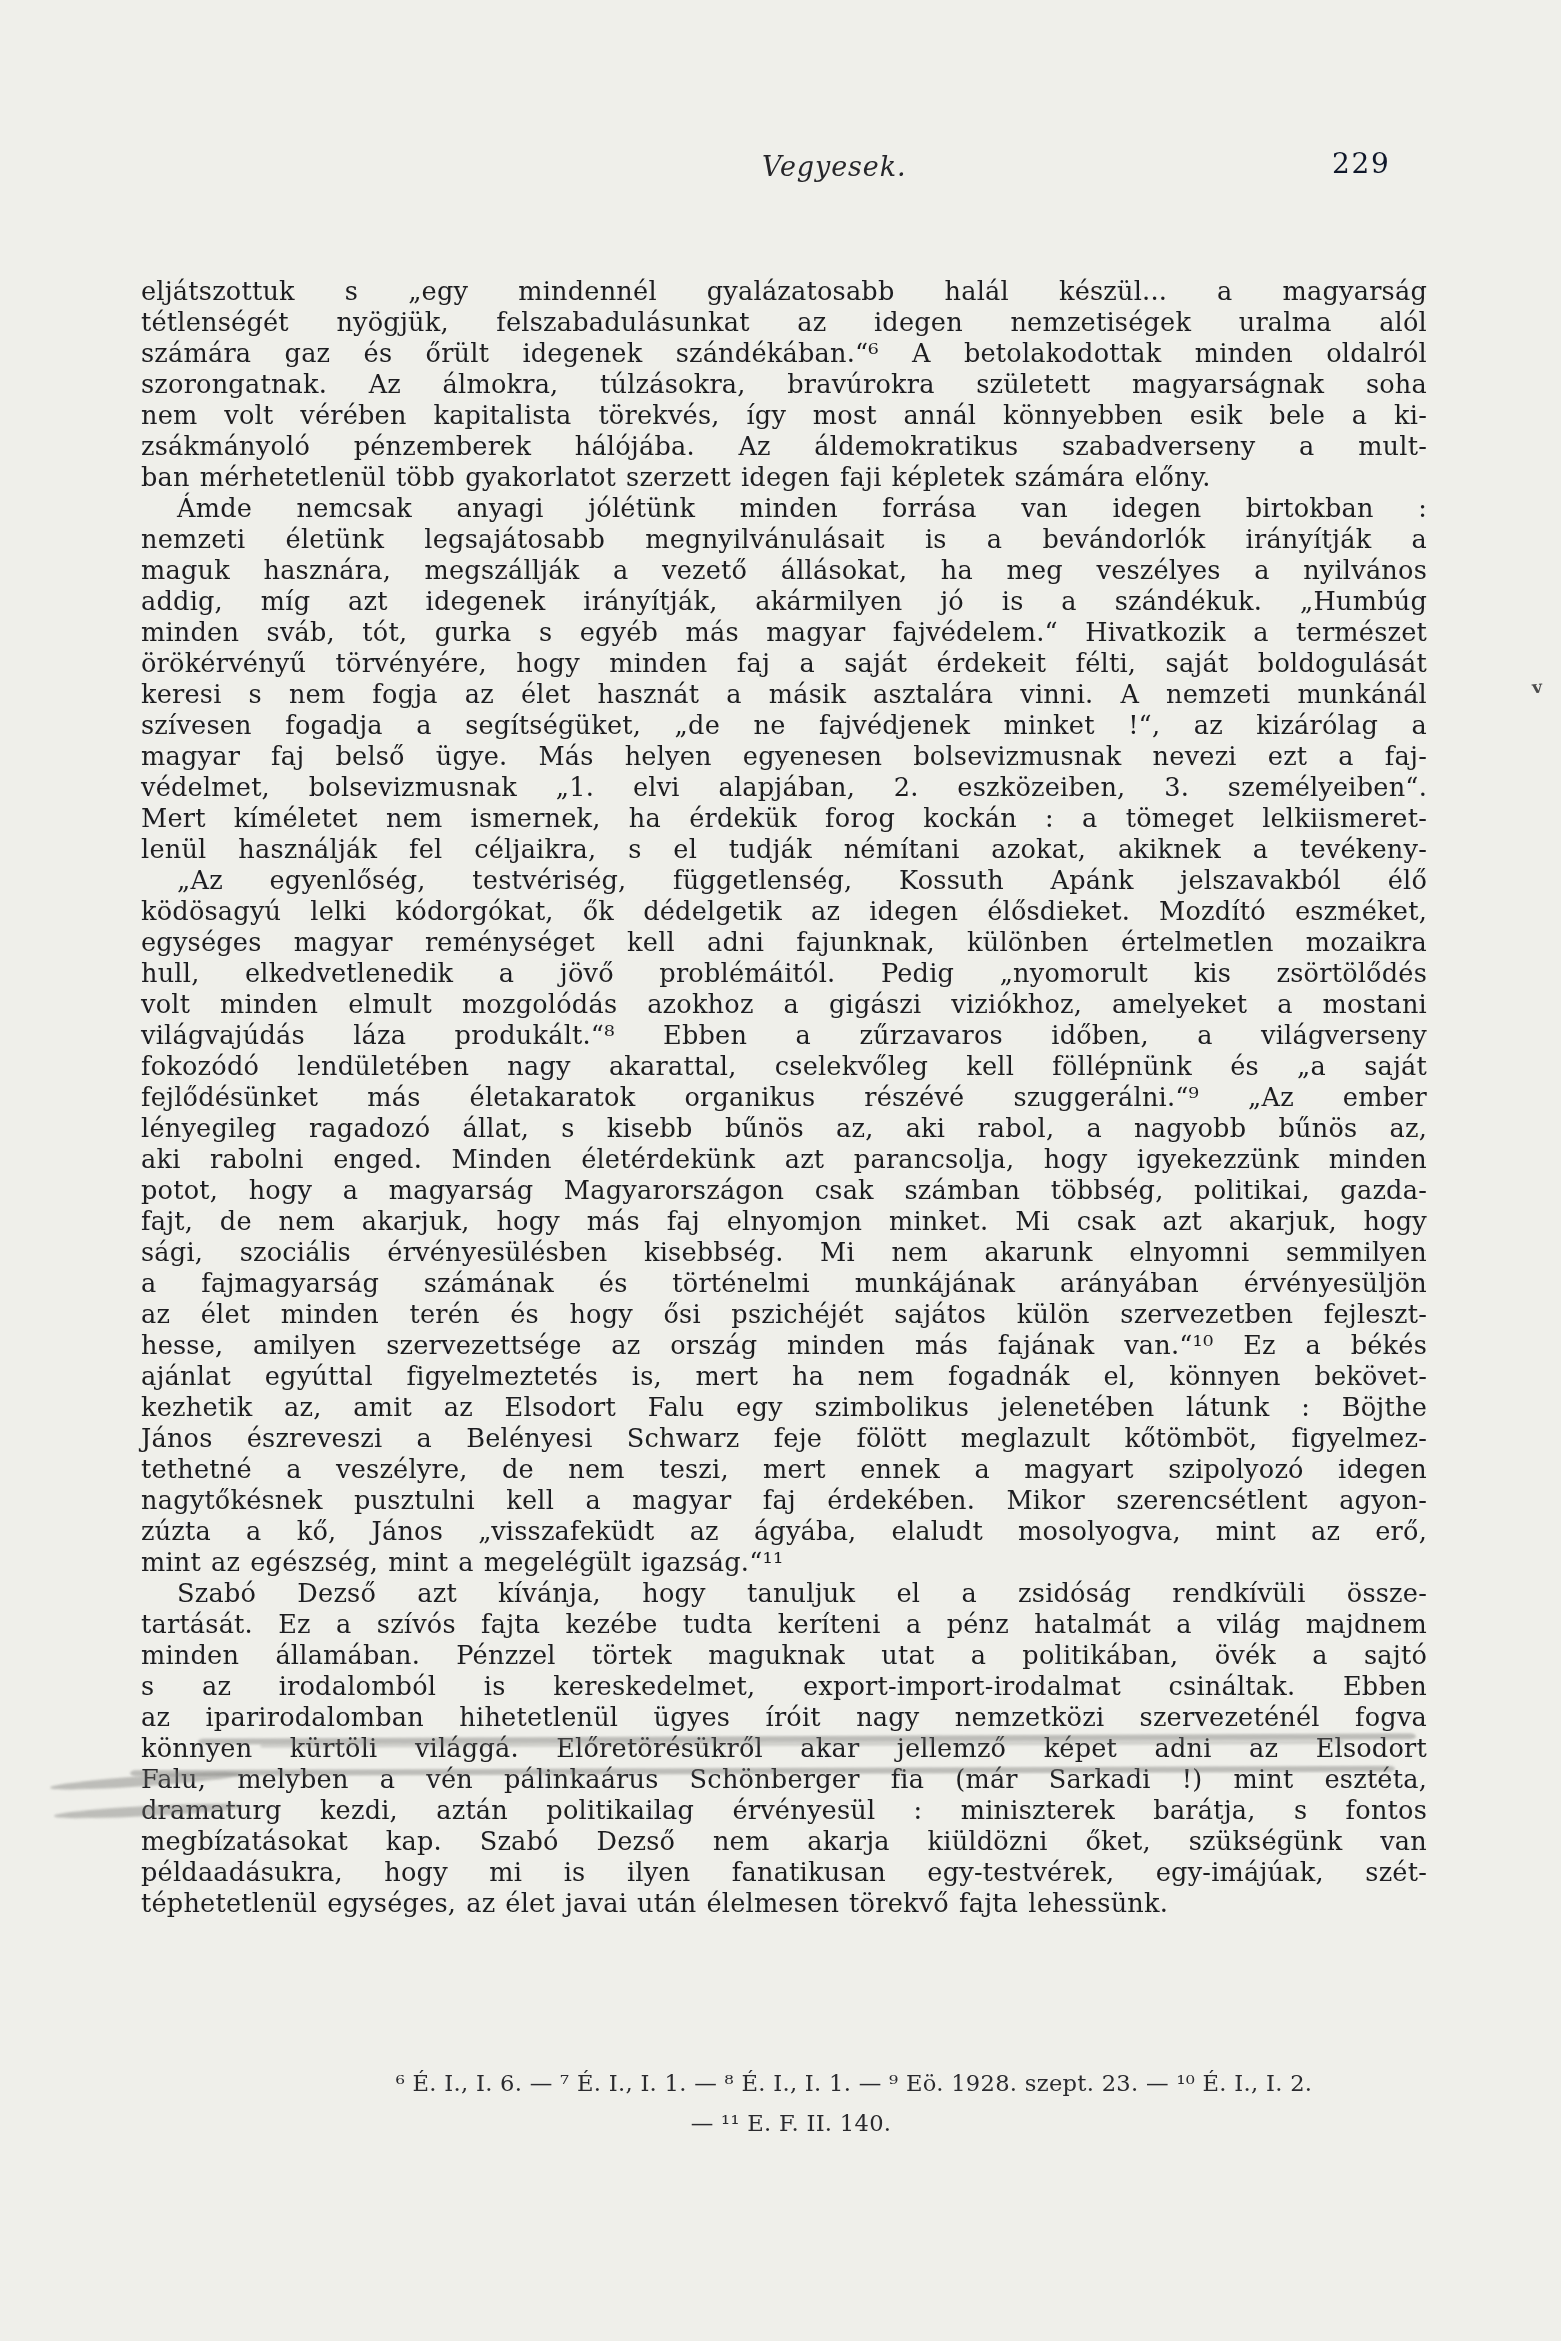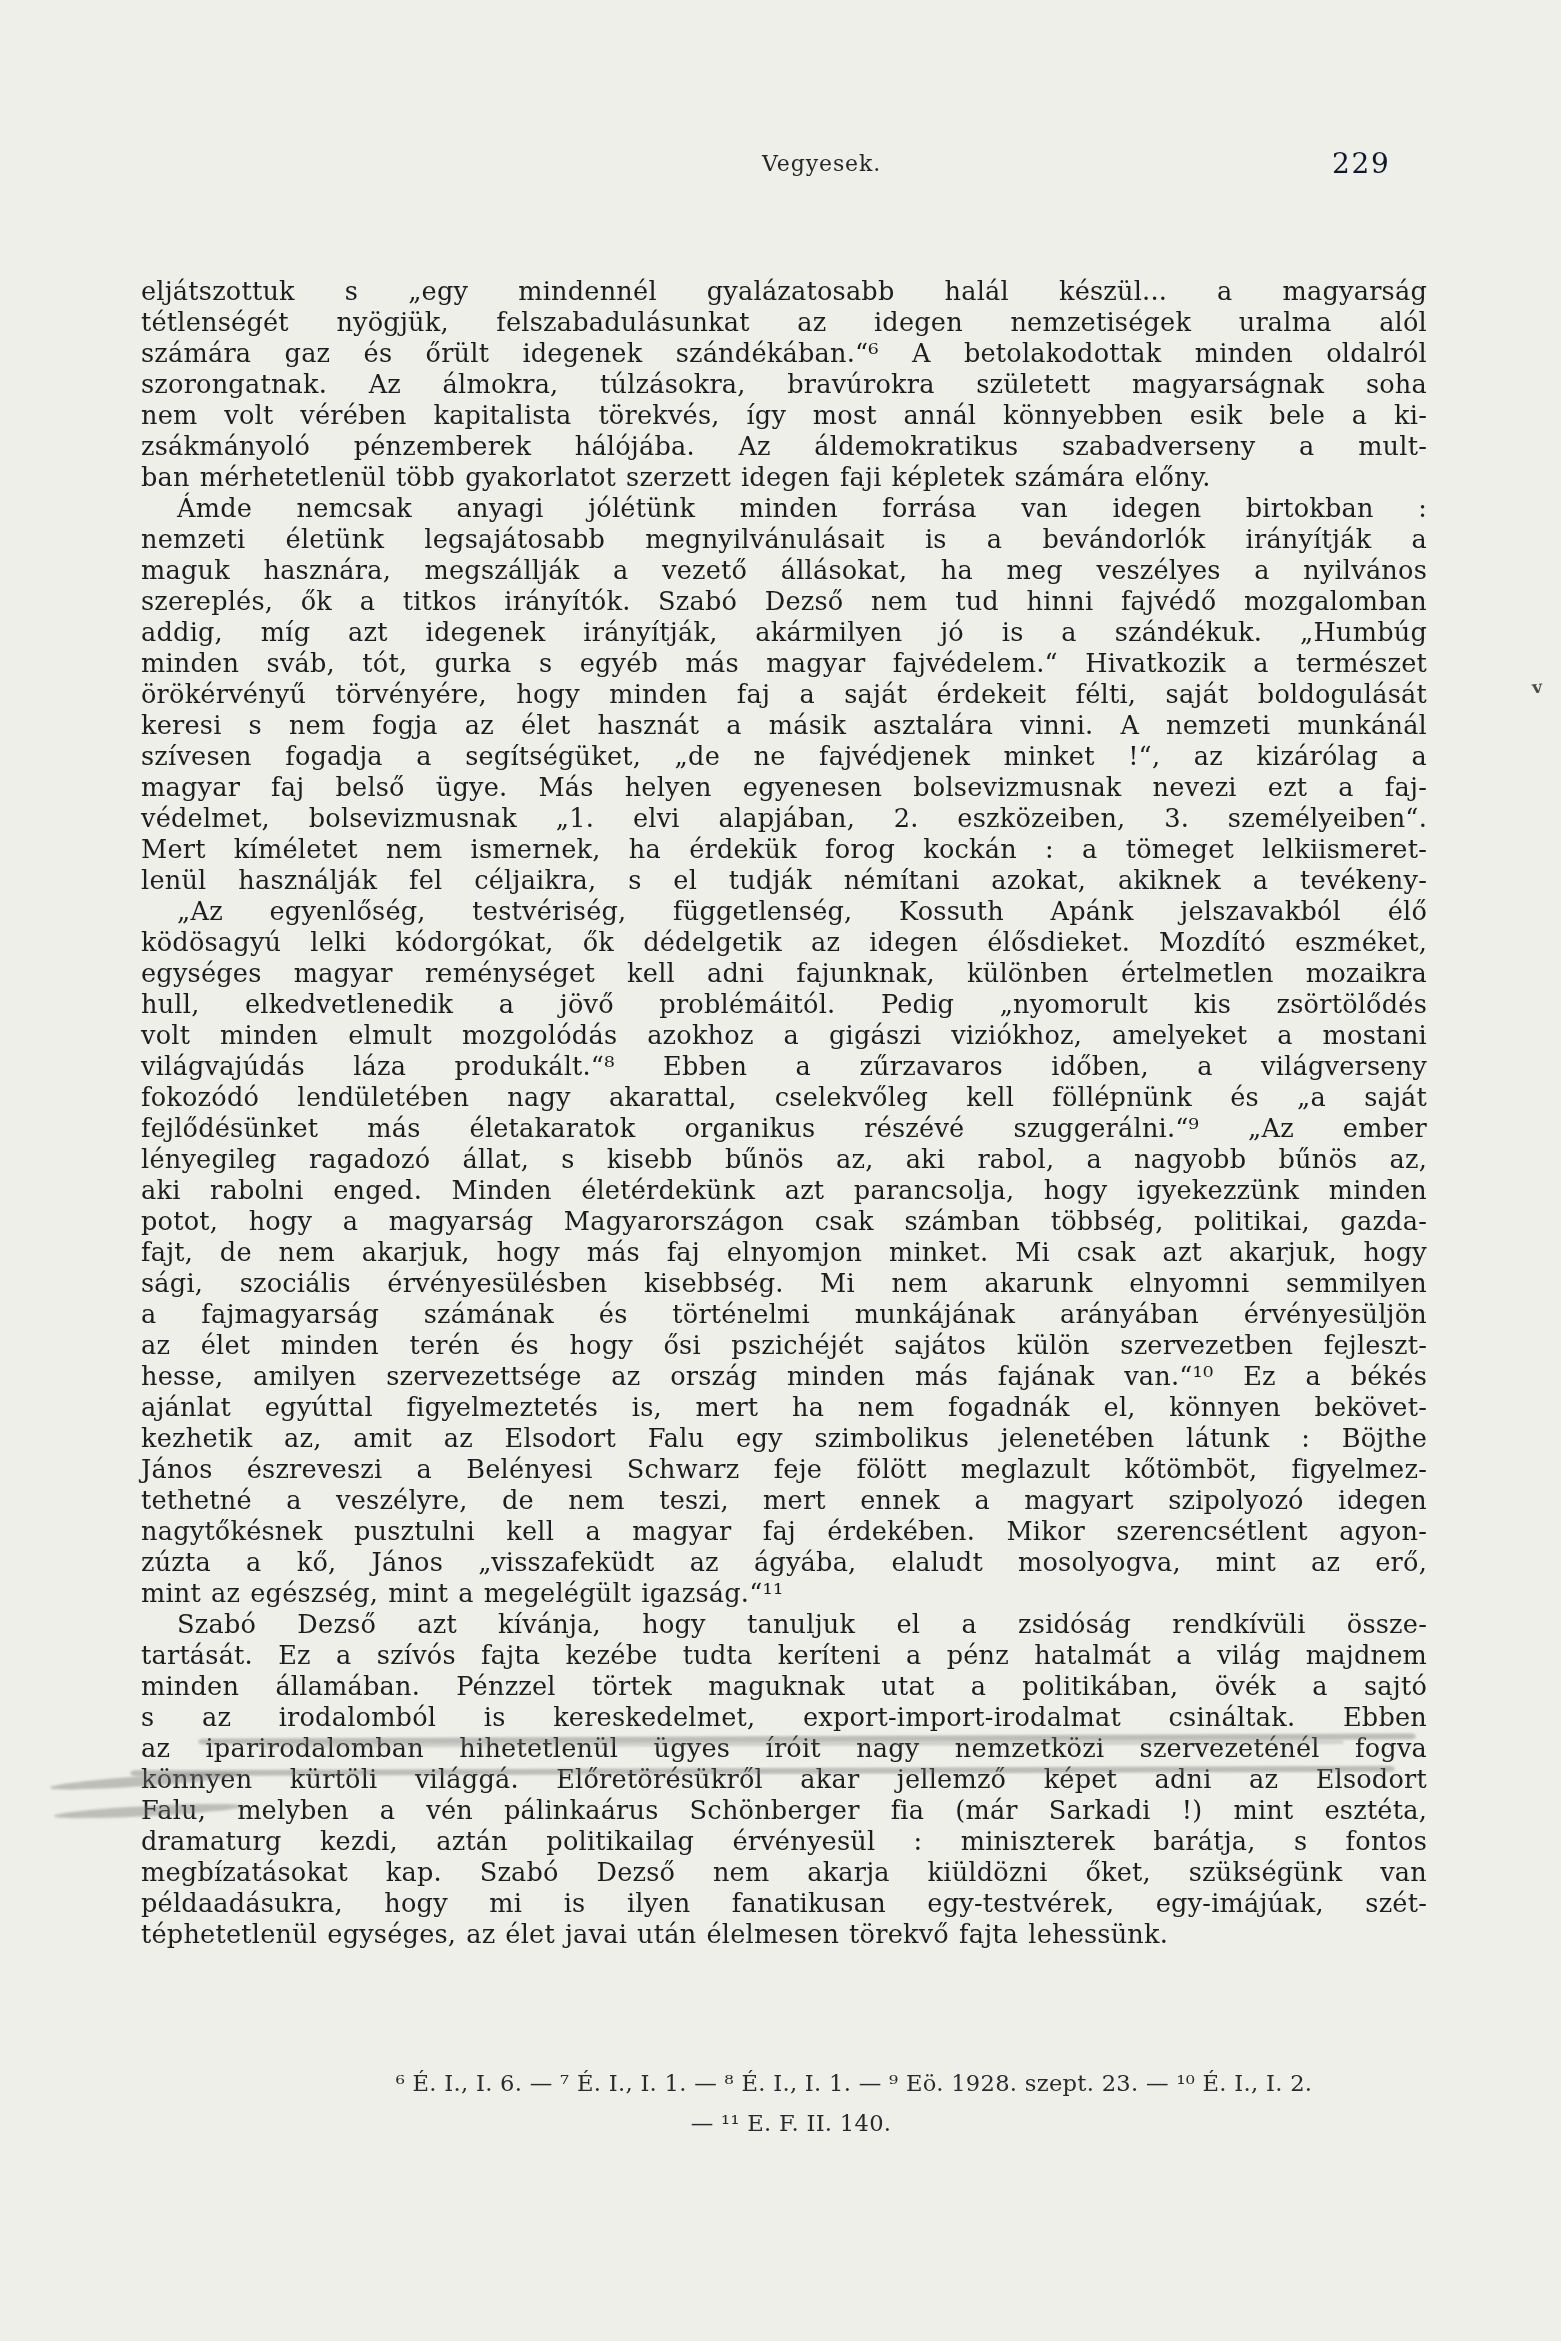--- a/index.html
+++ b/index.html
@@ -17,21 +17,22 @@
     color: #1d1d20;
     overflow: hidden;
   }
   .running-head {
     position: absolute;
     top: 147px; left: 0; width: 1561px; height: 43px;
   }
   .head-title {
     position: absolute;
     left: 762px; top: 3.5px;
-    font-size: 22px;
+    font-style: italic;
+    font-size: 27px;
     letter-spacing: 0.9px;
     color: #26262a;
   }
   .head-pageno {
     position: absolute;
     left: 1332px; top: 0px;
     font-size: 28px;
     letter-spacing: 1.7px;
     color: #0f172a;
   }
@@ -96,21 +97,20 @@
       <div class="line">eljátszottuk s „egy mindennél gyalázatosabb halál készül... a magyarság</div>
       <div class="line">tétlenségét nyögjük, felszabadulásunkat az idegen nemzetiségek uralma alól</div>
       <div class="line">számára gaz és őrült idegenek szándékában.“⁶ A betolakodottak minden oldalról</div>
       <div class="line">szorongatnak. Az álmokra, túlzásokra, bravúrokra született magyarságnak soha</div>
       <div class="line">nem volt vérében kapitalista törekvés, így most annál könnyebben esik bele a ki-</div>
       <div class="line">zsákmányoló pénzemberek hálójába. Az áldemokratikus szabadverseny a mult-</div>
       <div class="line end">ban mérhetetlenül több gyakorlatot szerzett idegen faji képletek számára előny.</div>
       <div class="line indent">Ámde nemcsak anyagi jólétünk minden forrása van idegen birtokban :</div>
       <div class="line">nemzeti életünk legsajátosabb megnyilvánulásait is a bevándorlók irányítják a</div>
       <div class="line">maguk hasznára, megszállják a vezető állásokat, ha meg veszélyes a nyilvános</div>
-      <div class="line">szereplés, ők a titkos irányítók. Szabó Dezső nem tud hinni fajvédő mozgalomban</div>
       <div class="line">addig, míg azt idegenek irányítják, akármilyen jó is a szándékuk. „Humbúg</div>
       <div class="line">minden sváb, tót, gurka s egyéb más magyar fajvédelem.“ Hivatkozik a természet</div>
       <div class="line">örökérvényű törvényére, hogy minden faj a saját érdekeit félti, saját boldogulását</div>
       <div class="line">keresi s nem fogja az élet hasznát a másik asztalára vinni. A nemzeti munkánál</div>
       <div class="line">szívesen fogadja a segítségüket, „de ne fajvédjenek minket !“, az kizárólag a</div>
       <div class="line">magyar faj belső ügye. Más helyen egyenesen bolsevizmusnak nevezi ezt a faj-</div>
       <div class="line">védelmet, bolsevizmusnak „1. elvi alapjában, 2. eszközeiben, 3. személyeiben“.</div>
       <div class="line">Mert kíméletet nem ismernek, ha érdekük forog kockán : a tömeget lelkiismeret-</div>
       <div class="line">lenül használják fel céljaikra, s el tudják némítani azokat, akiknek a tevékeny-</div>
       <div class="line indent">„Az egyenlőség, testvériség, függetlenség, Kossuth Apánk jelszavakból élő</div>

